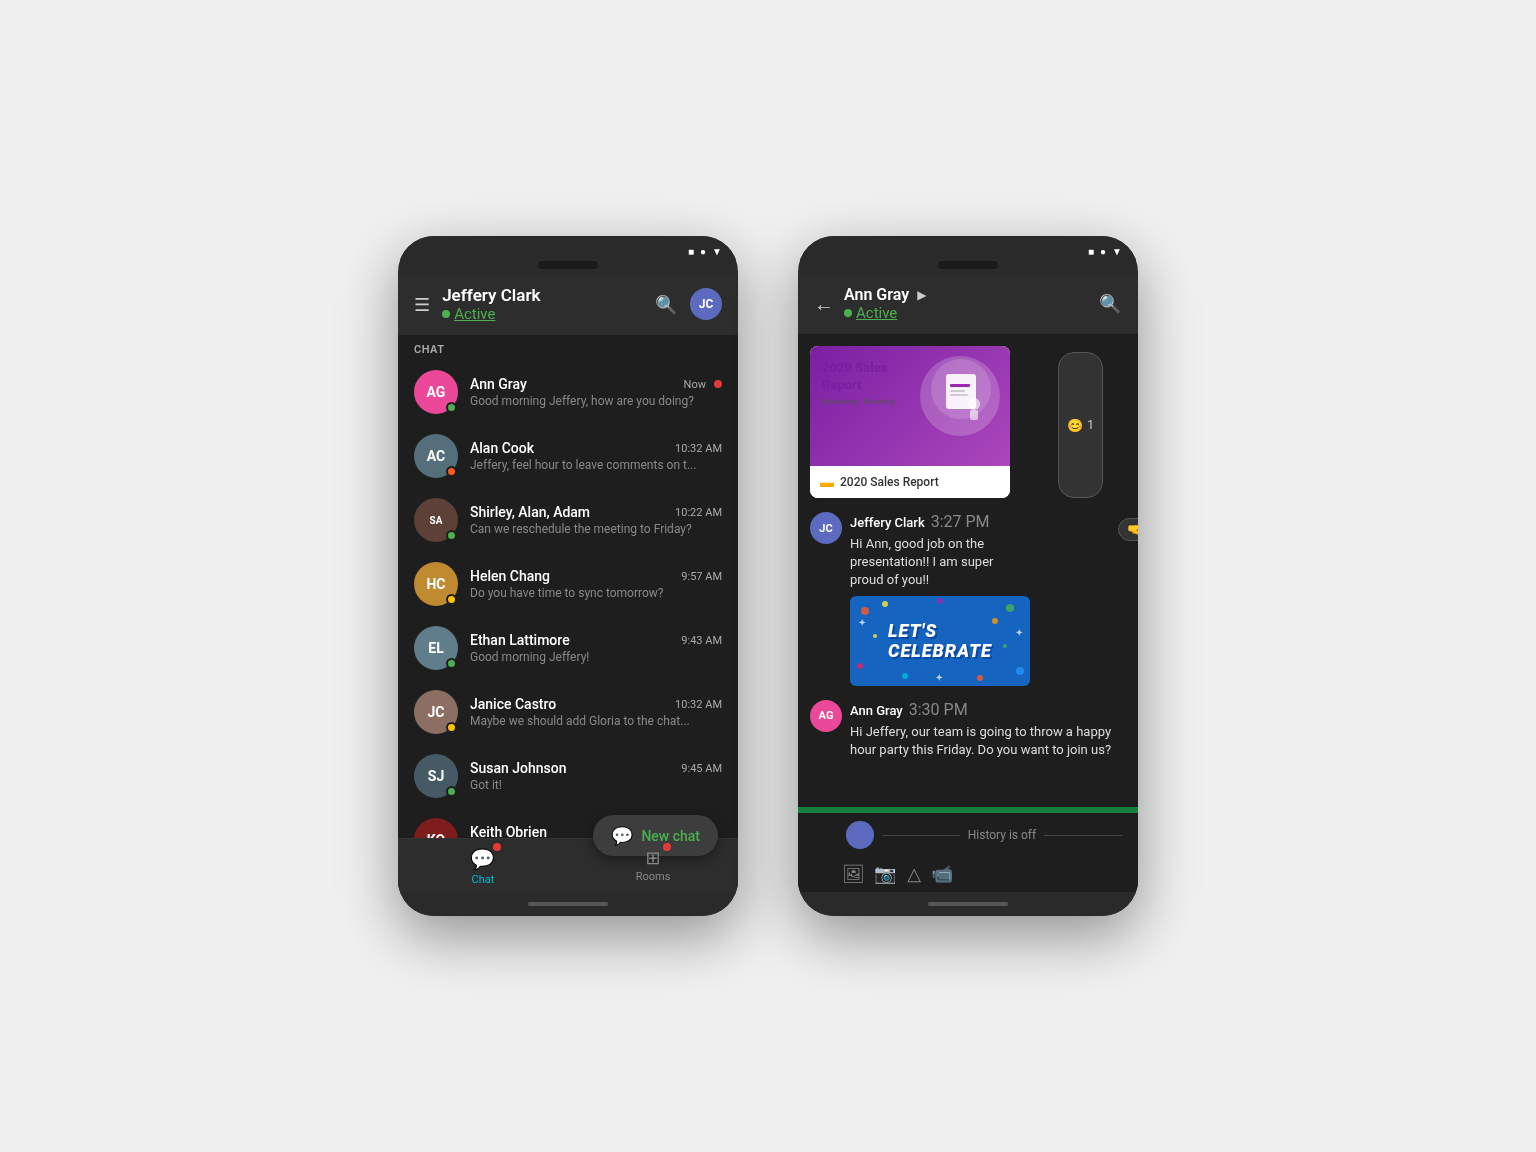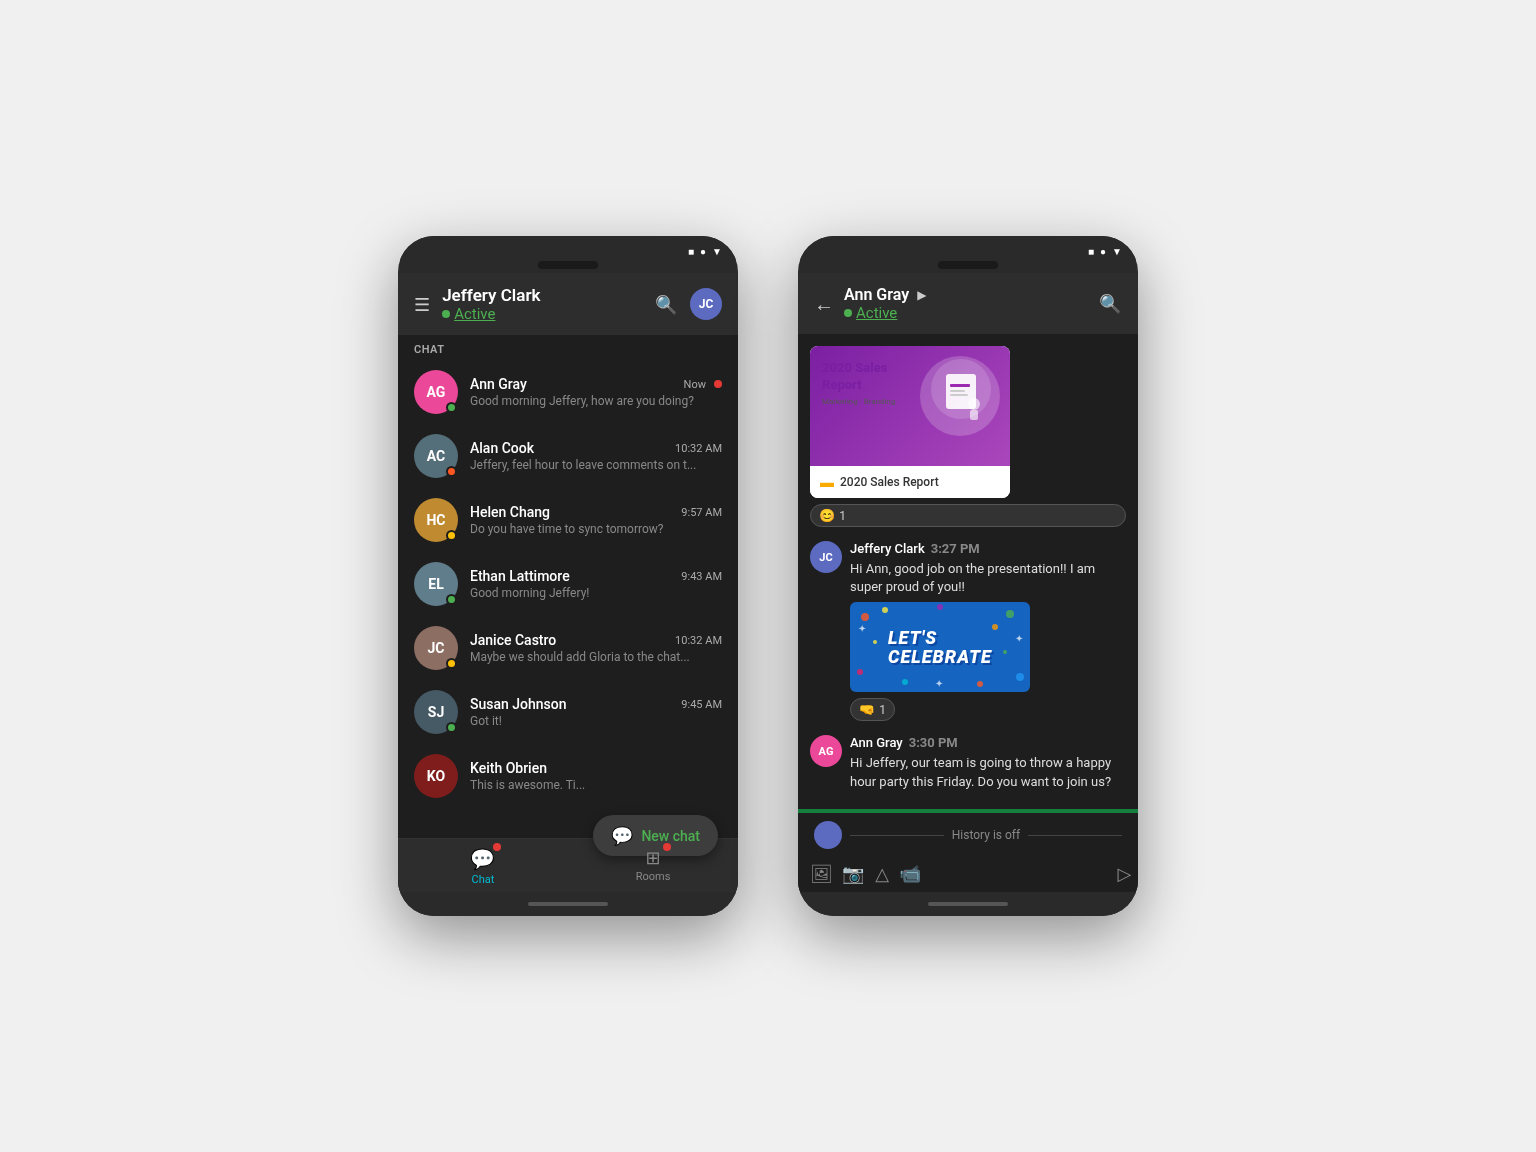--- a/index.html
+++ b/index.html
@@ -300,21 +300,22 @@
       scrollbar-width: none;
       display: flex;
       flex-direction: column;
       gap: 14px;
     }
     .messages-area::-webkit-scrollbar { display: none; }
 
     
     .msg-block {
       display: flex;
-      flex-direction: column;
+      flex-direction: row;
+      gap: 48px;
     }
 
     .file-card {
       background: #fff;
       border-radius: 8px;
       overflow: hidden;
       width: 200px;
       cursor: pointer;
     }
     .file-card-thumb {
@@ -394,21 +395,21 @@
       color: white;
     }
     .msg-content {}
     .msg-sender-row {
       display: flex;
       align-items: baseline;
       gap: 6px;
       margin-bottom: 4px;
     }
     .msg-sender { color: #fff; font-size: 13px; font-weight: 500; }
-    .msg-ts { color: #888; font-size: 13px; font-weight: bold; }
+    .msg-ts { color: #888; font-size: 16px; }
     .msg-text { color: #ddd; font-size: 13px; line-height: 1.4; }
 
     .celebrate-img {
       width: 180px;
       height: 90px;
       background: #1565c0;
       border-radius: 6px;
       margin-top: 6px;
       display: flex;
       align-items: center;
@@ -430,21 +431,22 @@
       position: absolute;
       width: 100%;
       height: 100%;
       top: 0;
       left: 0;
     }
 
     
     .chat-input-area {
       background: #1e1e1e;
-      border-top: 4px solid #15803d;
+      border-top: 6px solid #15803d;
+      padding-left: 32px;
     }
     .history-off-row {
       display: flex;
       align-items: center;
       padding: 8px 16px;
       gap: 8px;
     }
     .history-divider {
       flex: 1;
       height: 1px;
@@ -550,20 +552,33 @@
           </div>
           <div class="chat-info">
             <div class="chat-name-row">
               <span class="chat-name">Alan Cook</span>
               <span class="chat-time">10:32 AM</span>
             </div>
             <div class="chat-preview">Jeffery, feel hour to leave comments on t...</div>
           </div>
         </div>
 
+        <div class="chat-item">
+          <div class="avatar-wrapper">
+            <div class="avatar-circle av-shirley" style="font-size:10px;">SA</div>
+            <div class="avatar-status status-green"></div>
+          </div>
+          <div class="chat-info">
+            <div class="chat-name-row">
+              <span class="chat-name">Shirley, Alan, Adam</span>
+              <span class="chat-time">10:22 AM</span>
+            </div>
+            <div class="chat-preview">Can we reschedule the meeting to Friday?</div>
+          </div>
+        </div>
 
         <div class="chat-item">
           <div class="avatar-wrapper">
             <div class="avatar-circle av-helen">HC</div>
             <div class="avatar-status status-yellow"></div>
           </div>
           <div class="chat-info">
             <div class="chat-name-row">
               <span class="chat-name">Helen Chang</span>
               <span class="chat-time">9:57 AM</span>

